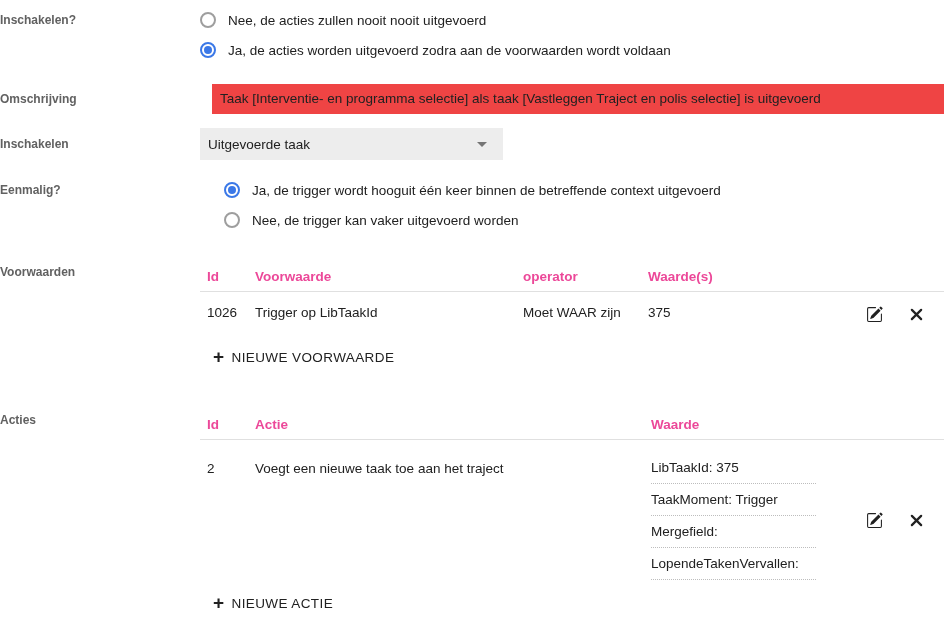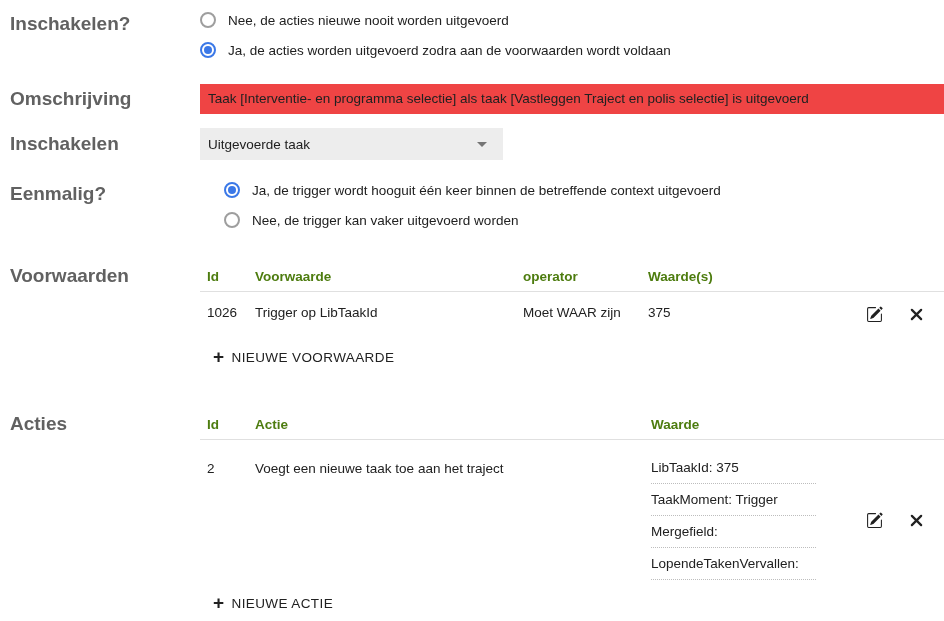--- a/index.html
+++ b/index.html
@@ -9,23 +9,22 @@
     font-size: 13.5px;
     color: #212121;
     background: #ffffff;
     overflow: hidden;
     position: relative;
   }
   .form-row { display: flex; align-items: flex-start; }
   .label-col {
     width: 200px;
     flex: 0 0 200px;
-    padding-left: 10px;
     font-weight: 700;
-    font-size: 19px;
+    font-size: 12px;
     color: #616161;
   }
   .content-col { flex: 1; min-width: 0; }
 
   
   .row-inschakelen { margin-top: 10px; }
   .row-inschakelen .label-col, .row-eenmalig .label-col { padding-top: 3px; }
   .radio-option { display: flex; align-items: center; height: 20px; cursor: pointer; }
   .radio-option + .radio-option { margin-top: 10px; }
   .radio {
@@ -33,21 +32,21 @@
     border: 2px solid #9e9e9e; background: #fff; position: relative; flex: 0 0 16px;
   }
   .radio.selected { border-color: #3b78e7; }
   .radio.selected::after {
     content: ""; position: absolute; left: 2px; top: 2px; width: 8px; height: 8px;
     border-radius: 50%; background: #3b78e7;
   }
   .radio-label { margin-left: 12px; white-space: nowrap; }
 
   
-  .row-omschrijving { margin-top: 24px; align-items: center; }
+  .row-omschrijving { margin-top: 24px; align-items: center; gap: 12px; }
   .field-box {
     background: #ef4444;
     height: 30px; line-height: 30px;
     padding: 0 8px;
     width: 100%;
     white-space: nowrap; overflow: hidden;
   }
 
   
   .row-gebeurtenis { margin-top: 14px; align-items: center; }
@@ -67,21 +66,21 @@
   }
 
   .row-eenmalig { margin-top: 20px; gap: 24px; }
 
   
   .row-voorwaarden { margin-top: 35px; }
   .row-acties { margin-top: 46px; }
   .thead {
     display: flex; height: 27px; align-items: flex-start; padding-top: 4px;
     border-bottom: 1px solid #e0e0e0;
-    font-weight: 700; color: #4d7c0f;
+    font-weight: 700; color: #ec4899;
   }
   .trow { display: flex; }
   .c-id { width: 55px; flex: 0 0 55px; padding-left: 7px; }
   .c-vw { width: 268px; flex: 0 0 268px; }
   .c-op { width: 125px; flex: 0 0 125px; }
   .c-ws { flex: 1; }
   .c-actie { width: 396px; flex: 0 0 396px; }
   .c-waarde { flex: 1; }
   .c-icons {
     width: 96px; flex: 0 0 96px;
@@ -118,21 +117,21 @@
 </head>
 <body>
 
 <div>
 
   <div class="form-row row-inschakelen">
     <div class="label-col">Inschakelen?</div>
     <div class="content-col">
       <div class="radio-option">
         <span class="radio"></span>
-        <span class="radio-label">Nee, de acties nieuwe nooit worden uitgevoerd</span>
+        <span class="radio-label">Nee, de acties zullen nooit nooit uitgevoerd</span>
       </div>
       <div class="radio-option">
         <span class="radio selected"></span>
         <span class="radio-label">Ja, de acties worden uitgevoerd zodra aan de voorwaarden wordt voldaan</span>
       </div>
     </div>
   </div>
 
   <div class="form-row row-omschrijving">
     <div class="label-col">Omschrijving</div>

